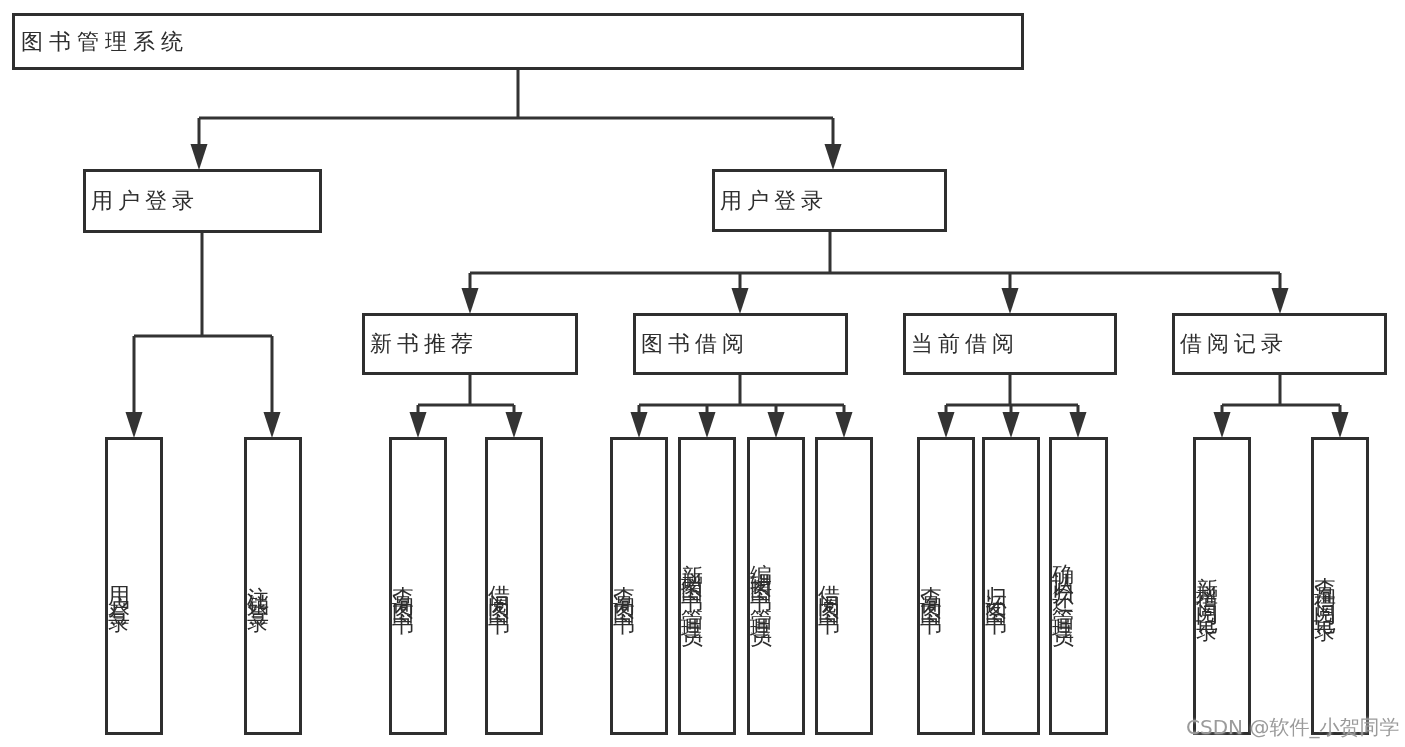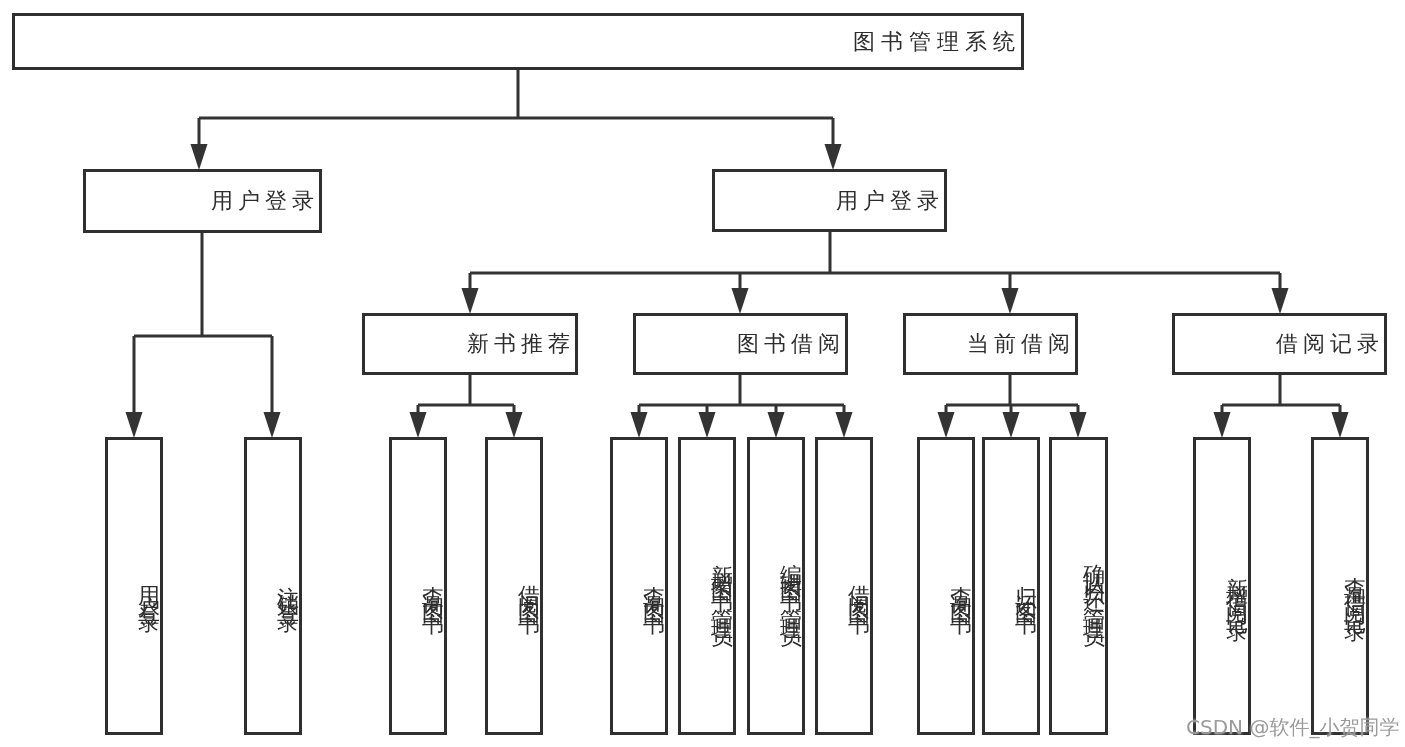--- a/index.html
+++ b/index.html
@@ -19,21 +19,21 @@
     overflow:hidden;
   }
   .connectors{position:absolute;left:0;top:0;width:1405px;height:747px;}
   .connectors path{stroke:var(--line);stroke-width:3;fill:none;}
   .connectors polygon{fill:var(--line);stroke:none;}
   .node{
     position:absolute;
     box-sizing:border-box;
     background:#fff;
     border:3px solid var(--box-border);
-    display:flex;align-items:center;justify-content:flex-end;
+    display:flex;align-items:center;justify-content:flex-start;
   }
   .h-node span{
     font-size:22px;letter-spacing:5px;text-indent:5px;
     white-space:nowrap;line-height:1;
   }
   .root-node span{font-size:22px;letter-spacing:6px;text-indent:6px;}
   .v-node span{
     writing-mode:vertical-rl;
     text-orientation:mixed;
     font-size:22px;letter-spacing:9px;line-height:1;
@@ -112,21 +112,21 @@
   <div class="node h-node" style="left:712px;top:169px;width:235px;height:63px">
     <span>用户登录</span>
   </div>
 
   <div class="node h-node" style="left:362px;top:313px;width:216px;height:62px">
     <span>新书推荐</span>
   </div>
   <div class="node h-node" style="left:633px;top:313px;width:215px;height:62px">
     <span>图书借阅</span>
   </div>
-  <div class="node h-node" style="left:903px;top:313px;width:175px;height:62px">
+  <div class="node h-node" style="left:903px;top:313px;width:214px;height:62px">
     <span>当前借阅</span>
   </div>
   <div class="node h-node" style="left:1172px;top:313px;width:215px;height:62px">
     <span>借阅记录</span>
   </div>
 
   <div class="node v-node" style="left:105px;top:437px;width:58px;height:298px">
     <span>用户登录</span>
   </div>
   <div class="node v-node" style="left:244px;top:437px;width:58px;height:298px">

